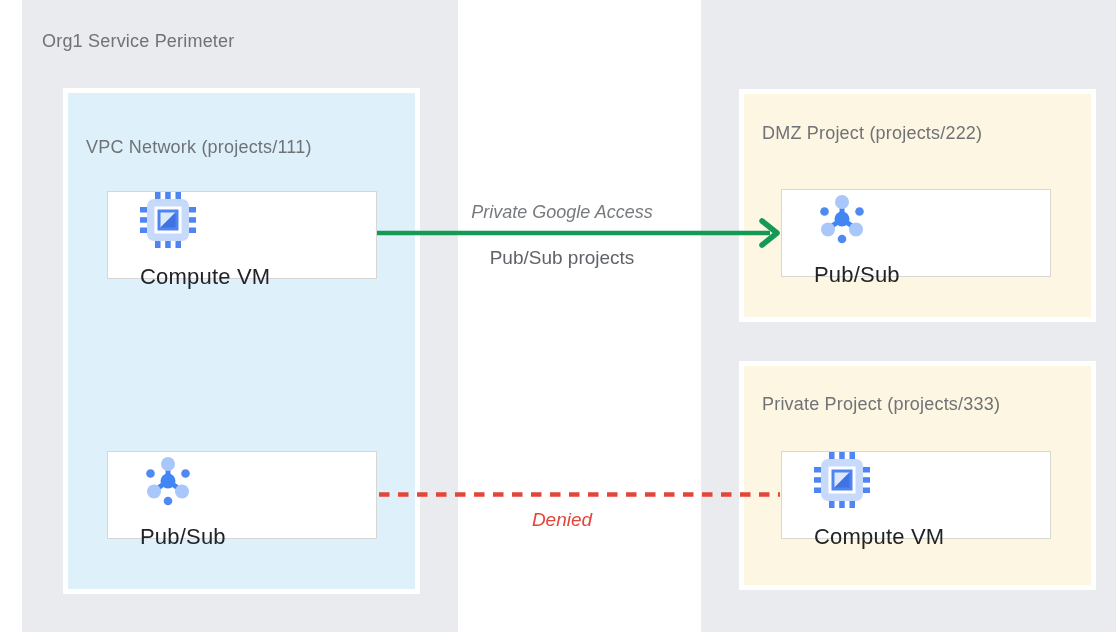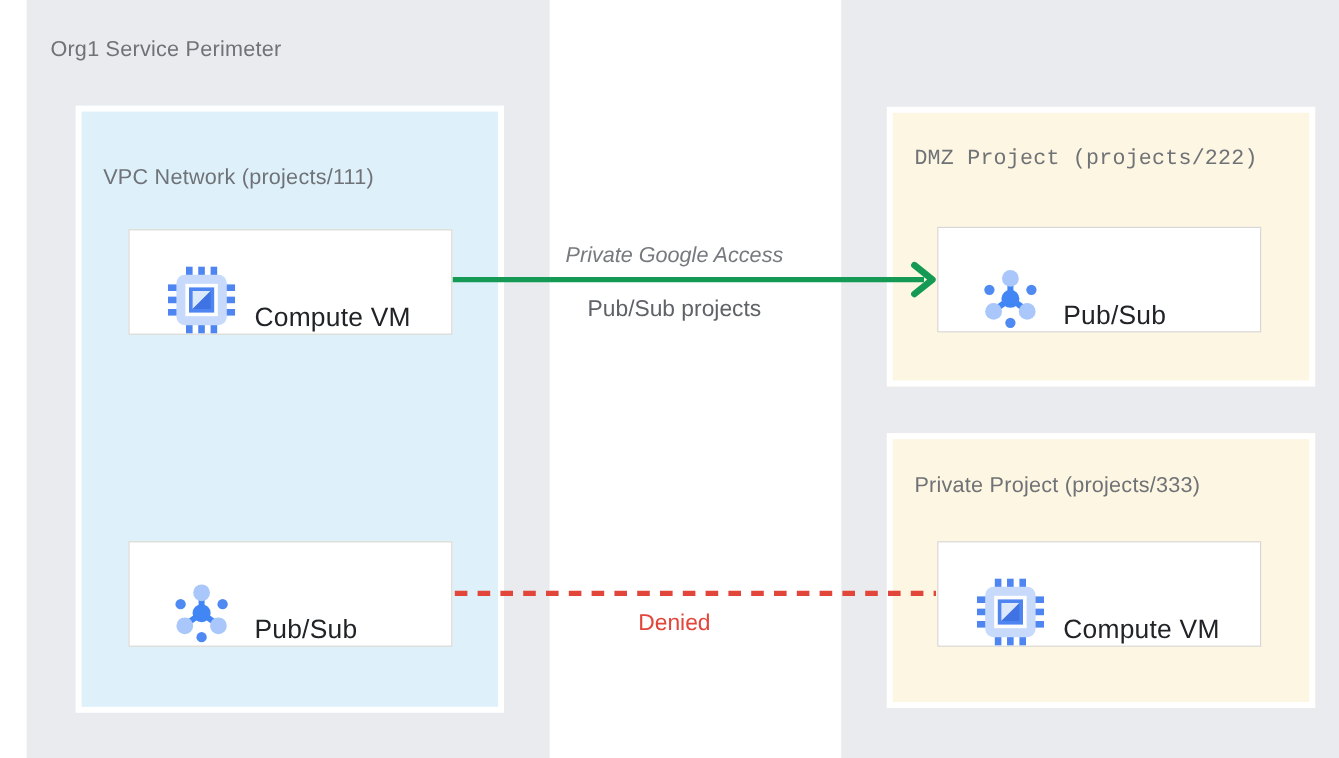--- a/index.html
+++ b/index.html
@@ -55,33 +55,34 @@
   }
 
   .box-title {
     position: absolute;
     font-size: 18px;
     color: #6f7276;
     letter-spacing: 0.2px;
     white-space: nowrap;
   }
   .vpc-title     { left: 64px;  top: 137px; }
-  .dmz-title     { left: 740px; top: 123px; font-family: Liberation Mono, monospace; }
+  .dmz-title     { left: 740px; top: 123px; }
   .private-title { left: 740px; top: 394px; }
 
   .node-card {
     position: absolute;
     width: 270px;
     height: 88px;
     background: #ffffff;
     border: 1px solid #d9d7d3;
     display: flex;
-    align-items: flex-end;
+    align-items: flex-start;
     padding-left: 32px;
     gap: 16px;
+    flex-direction: column;
   }
   .card-compute-left { left: 85px;  top: 191px; }
   .card-pubsub-left  { left: 85px;  top: 451px; }
   .card-pubsub-right { left: 759px; top: 189px; }
   .card-compute-right{ left: 759px; top: 451px; }
 
   .node-label {
     font-size: 22px;
     color: #212327;
     letter-spacing: 0.2px;
@@ -119,20 +120,21 @@
     color: #767a7e;
   }
   .label-subscribe {
     top: 247px;
     font-size: 19px;
     color: #5f6368;
   }
   .label-denied {
     top: 509px;
     font-size: 19px;
+    font-style: italic;
     color: #e2453a;
   }
 </style>
 </head>
 <body>
 
 <div class="canvas">
 
   <div class="panel panel-left"></div>
 

